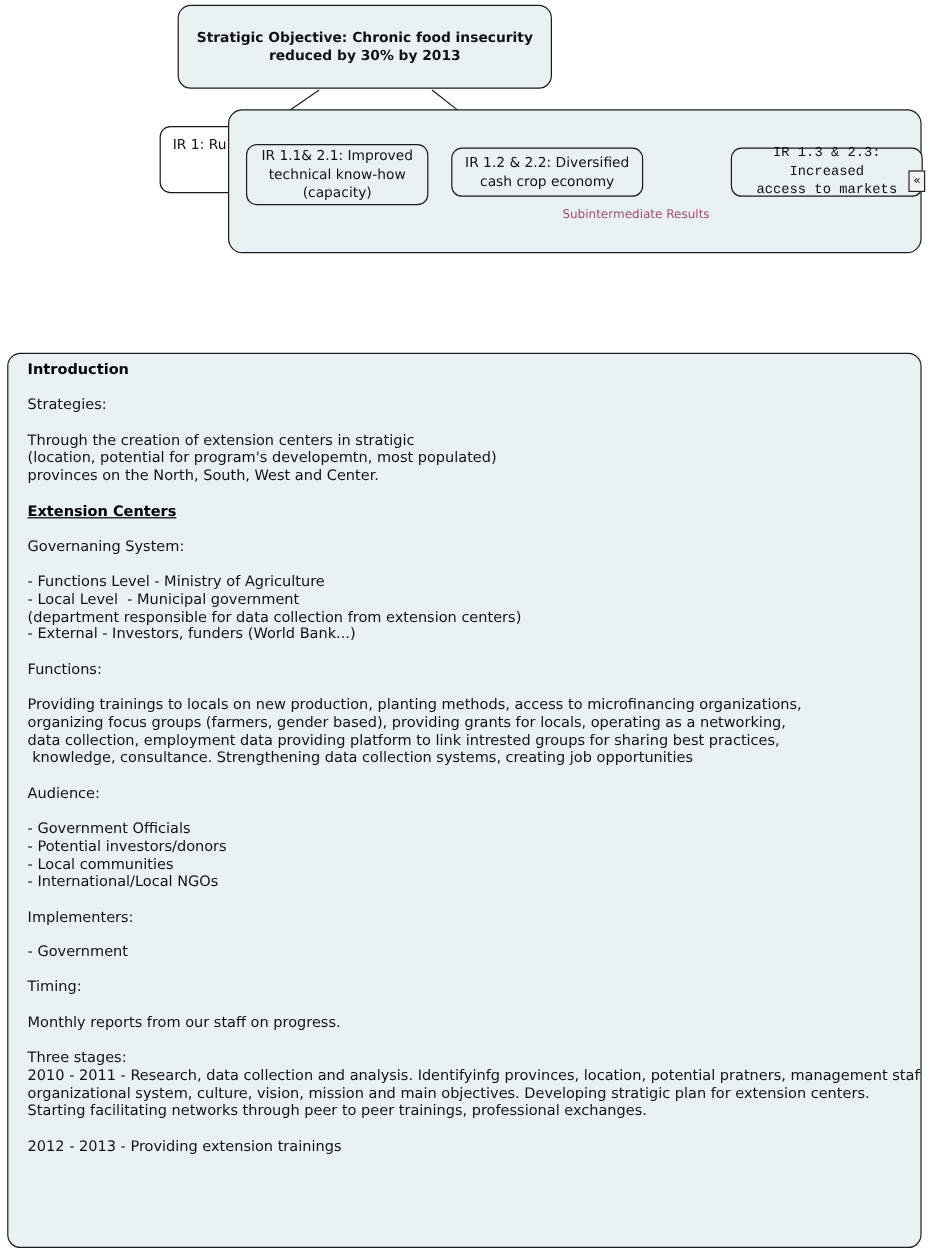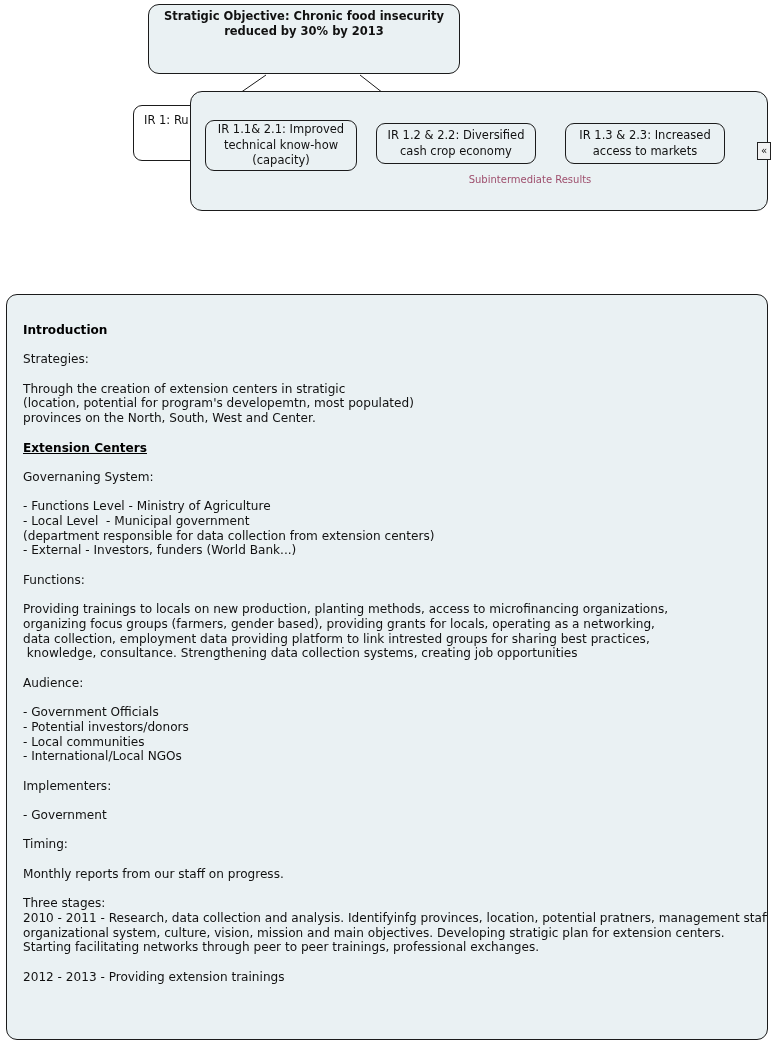--- a/index.html
+++ b/index.html
@@ -17,21 +17,21 @@
     overflow: hidden;
   }
 
   
   .node {
     position: absolute;
     background: #eaf1f3;
     border: 1px solid #1b1b1b;
     border-radius: 9px;
     display: flex;
-    align-items: flex-start;
+    align-items: center;
     justify-content: center;
     text-align: center;
     color: #111111;
     font-size: 11.5px;
     line-height: 1.32;
     padding: 4px 8px;
   }
 
   
   #so-box {
@@ -90,21 +90,21 @@
     align-items: center;
     justify-content: center;
     text-align: center;
     font-size: 11.5px;
     line-height: 1.34;
     color: #111111;
     padding: 3px 7px;
   }
   #sir-n1 { left: 14px;  top: 28px; width: 152px; height: 51px; }
   #sir-n2 { left: 185px; top: 31px; width: 160px; height: 41px; }
-  #sir-n3 { left: 374px; top: 31px; width: 160px; height: 41px; }
+  #sir-n3 { left: 418px; top: 31px; width: 160px; height: 41px; font-family: Liberation Mono, monospace; }
 
   #sir-label {
     position: absolute;
     left: 370px;
     top: 174px;
     width: 320px;
     text-align: center;
     font-size: 10px;
     color: #9e4f6d;
     white-space: nowrap;
@@ -131,21 +131,21 @@
   
   #doc-panel {
     position: absolute;
     left: 6px;
     top: 294px;
     width: 762px;
     height: 746px;
     background: #eaf1f3;
     border: 1px solid #1b1b1b;
     border-radius: 11px;
-    padding: 28px 16px;
+    padding: 6px 16px;
     overflow: hidden;
   }
   .doc-line {
     font-size: 12.1px;
     line-height: 14.7px;
     color: #111111;
     white-space: pre;
   }
   .doc-line.spacer { height: 14.7px; }
   .doc-h {

